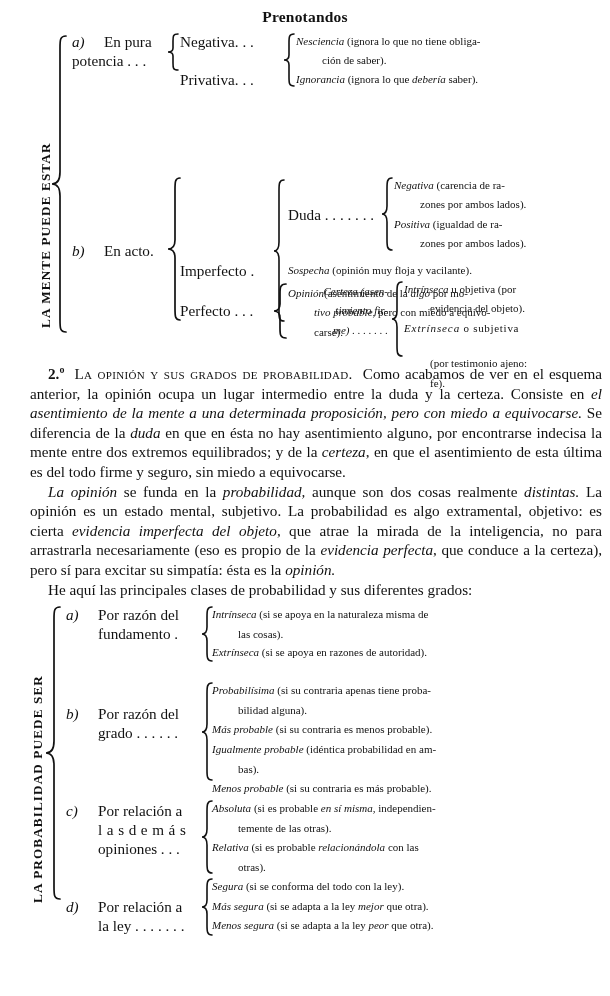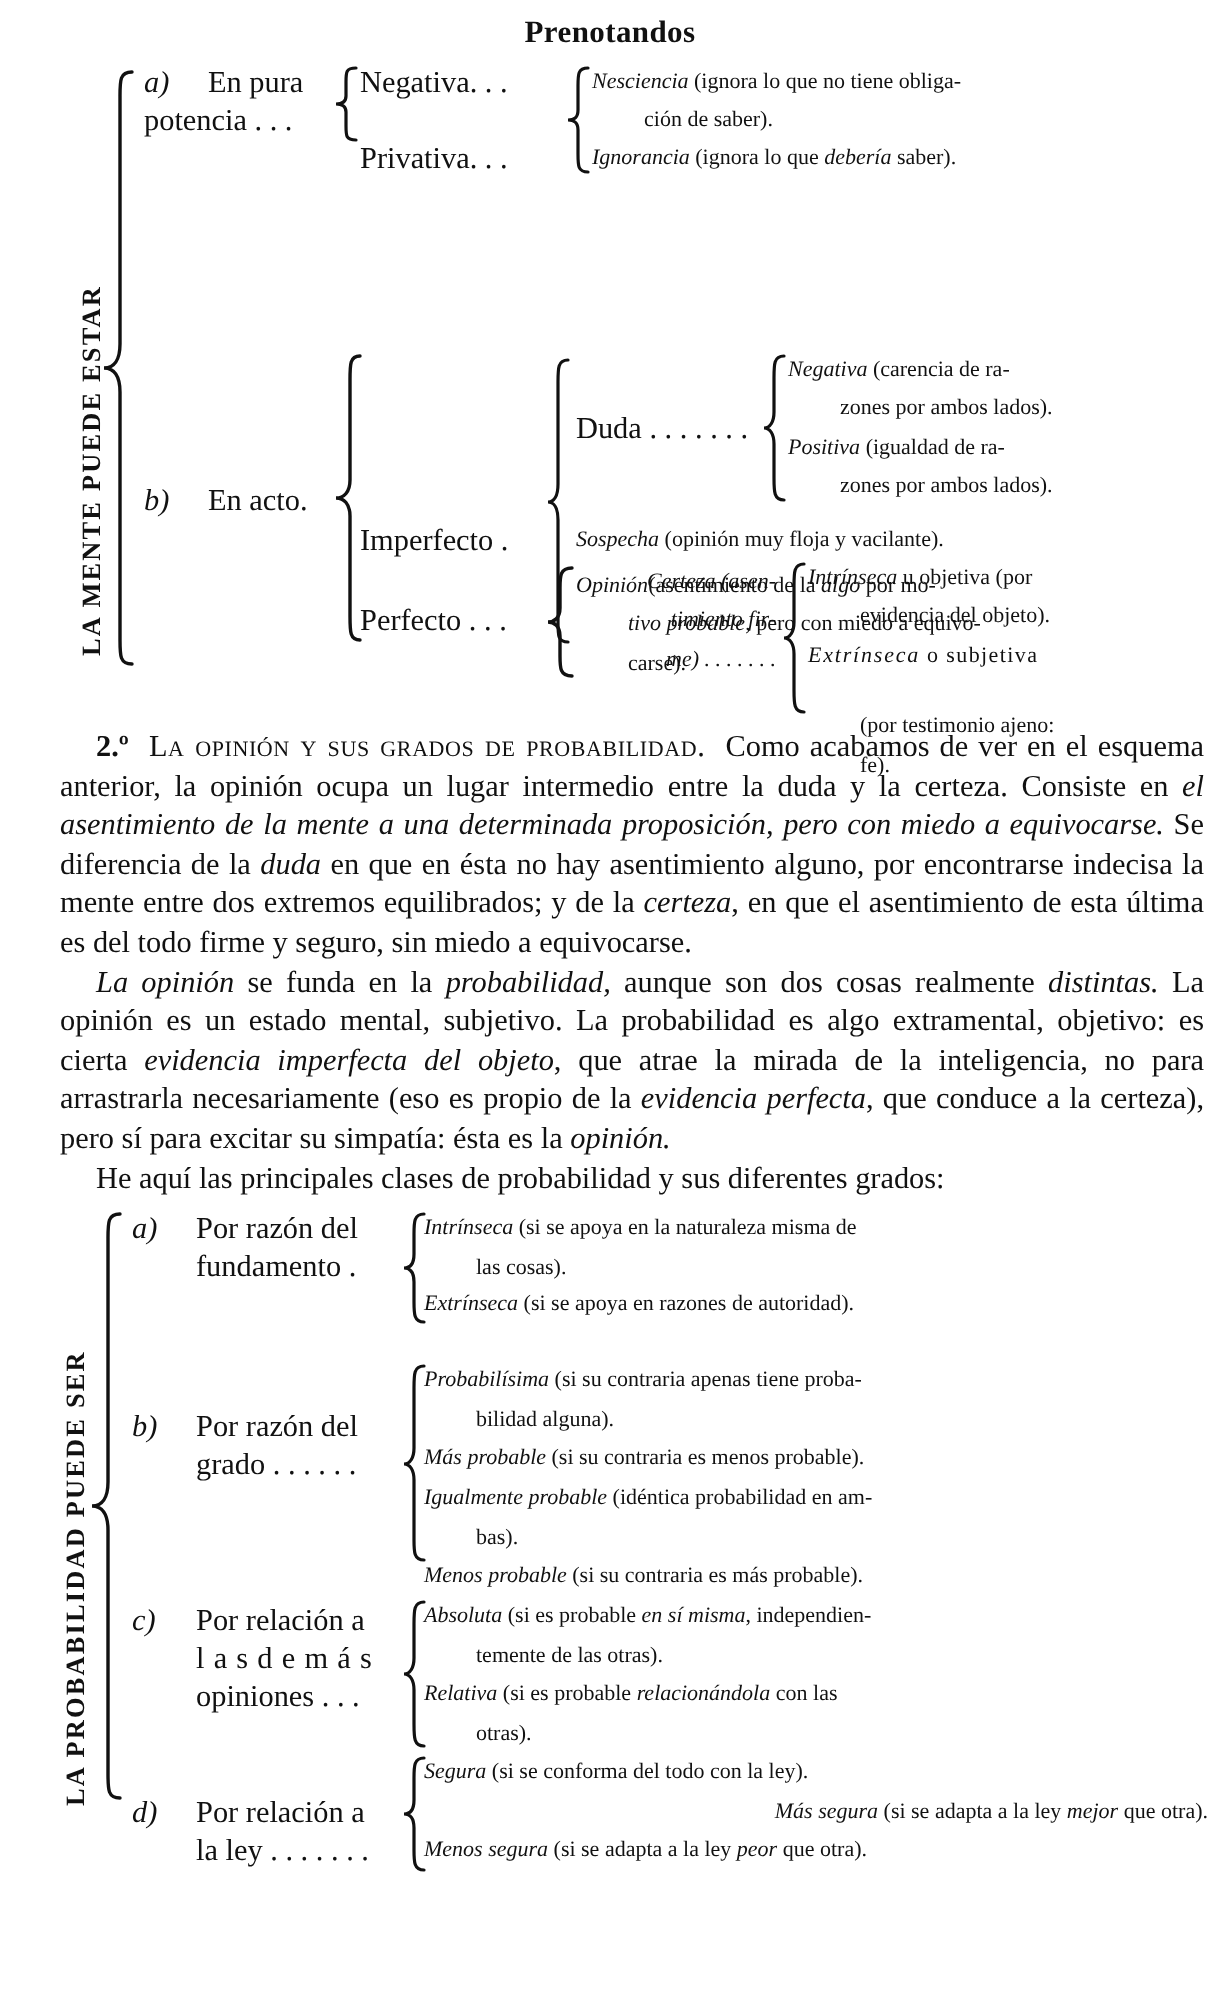--- a/index.html
+++ b/index.html
@@ -339,21 +339,21 @@
       <svg width="14" height="62" viewBox="0 0 14 62">
         <path d="M12 2 C7 2, 7 6, 7 12 L7 23 C7 28, 5 30, 2 30 C5 30, 7 32, 7 37 L7 48 C7 54, 7 58, 12 58" fill="none" stroke="#111" stroke-width="1.6" stroke-linecap="round"></path>
       </svg>
     </div>
 
     <div class="absw" style="left:212px; top:274px; width:392px;">
       <span class="it">Segura</span>
       <span>(si se conforma del todo con la ley).</span>
     </div>
 
-    <div class="absw" style="left:212px; top:294px; width:392px;text-align:right;">
+    <div class="absw" style="left:212px; top:294px; width:392px;">
       <span class="it">Más segura</span>
       <span>(si se adapta a la ley </span><span class="it">mejor</span><span> que otra).</span>
     </div>
 
     <div class="absw" style="left:212px; top:313px; width:392px;">
       <span class="it">Menos segura</span>
       <span>(si se adapta a la ley </span><span class="it">peor</span><span> que otra).</span>
     </div>
 
   </div>

